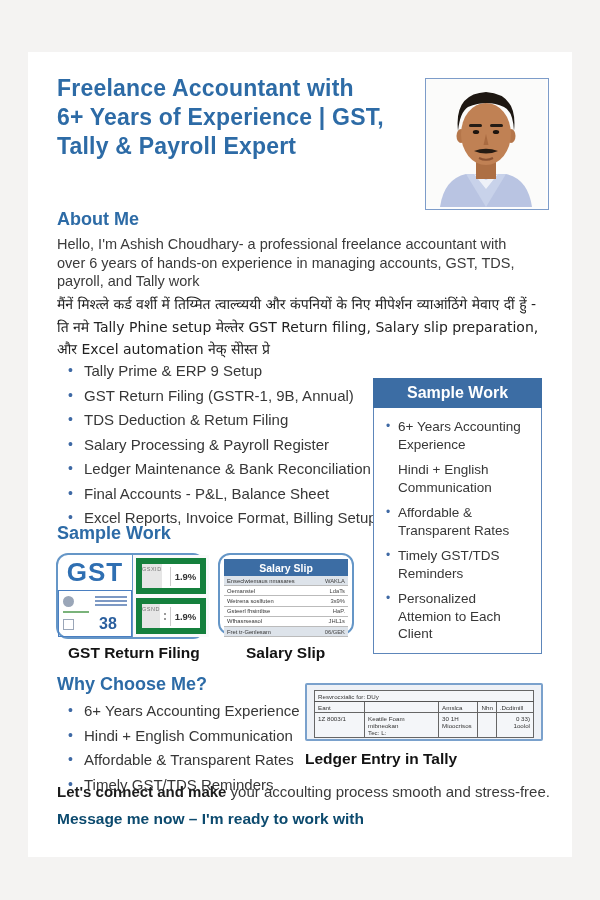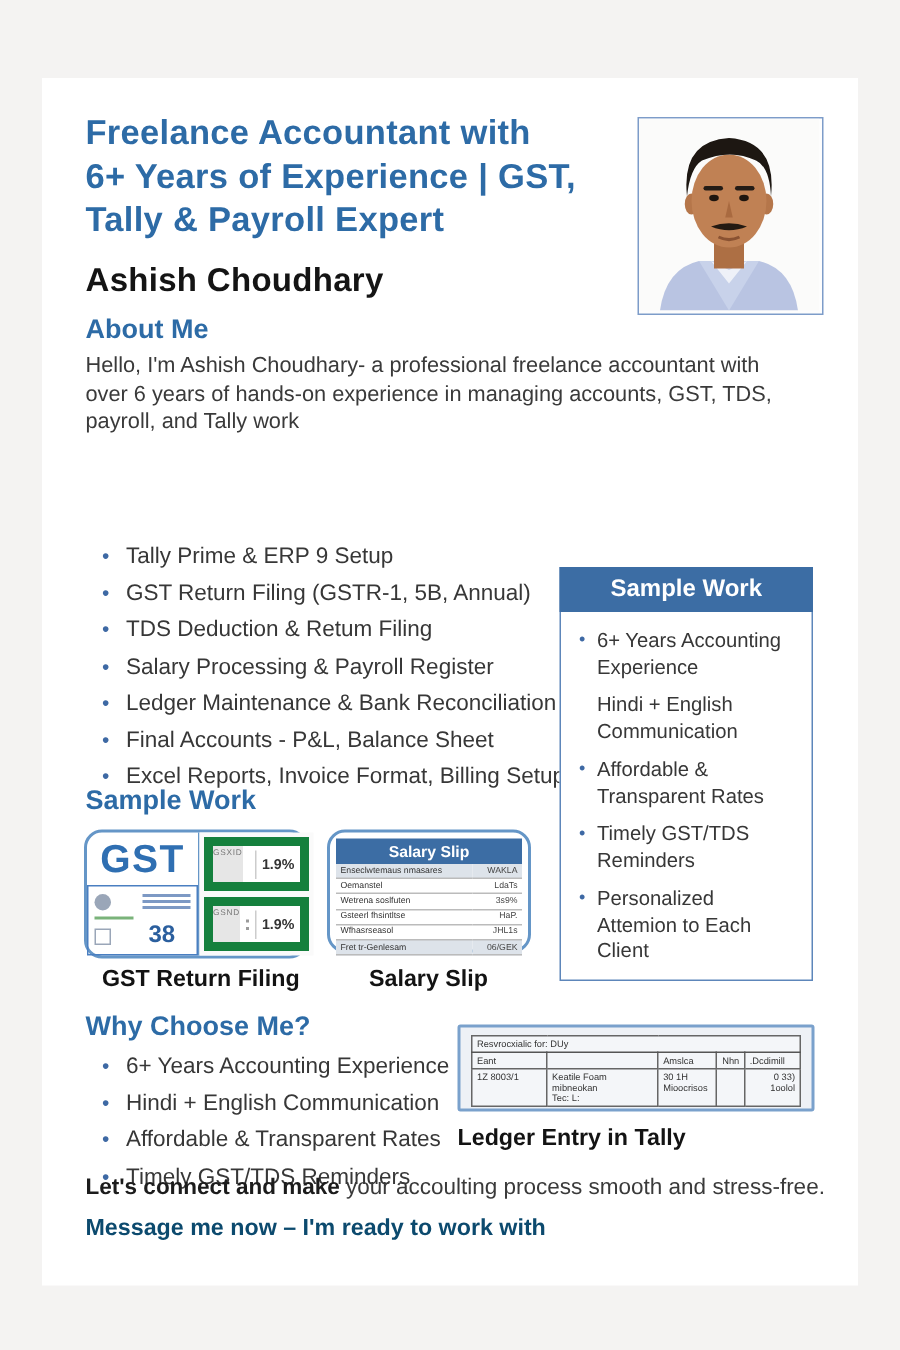--- a/index.html
+++ b/index.html
@@ -149,28 +149,28 @@
       <rect x="43" y="45" width="13" height="3" rx="1.5" fill="#241c16"></rect>
       <rect x="64" y="45" width="13" height="3" rx="1.5" fill="#241c16"></rect>
       <ellipse cx="50" cy="53" rx="3.2" ry="2.1" fill="#1e150f"></ellipse>
       <ellipse cx="70" cy="53" rx="3.2" ry="2.1" fill="#1e150f"></ellipse>
       <path d="M60 55 L57.5 66 L62.5 66 Z" fill="#a96a40"></path>
       <path d="M48 72 Q60 67.5 72 72 Q60 77 48 72 Z" fill="#241a12"></path>
       <path d="M53 79 Q60 82.5 67 79" stroke="#8a5232" stroke-width="2" fill="none"></path>
     </svg>
   </div>
 
-  <div class="name">Ashish Choudhary</div>
 
   <h2 class="sec about-h">About Me</h2>
   <p class="para para-en">Hello, I'm  Ashish Choudhary- a professional freelance accountant with over 6 years of hands-on experience in managing accounts, GST, TDS, payroll, and Tally work</p>
+  <p class="para para-hi">मैंनें मिश्त्ले कर्ड वर्शी में तिय्मित त्वाल्व्ययी और कंपनियों के निए मीपेर्शन व्याआंठिंगे मेवाए दीं हुें - ति नमे Tally Phine setup मेल्तेर GST Return filing, Salary slip preparation, और Excel automation नेक् सेोस्त प्रे</p>
 
   <ul class="skills">
     <li>Tally Prime &amp; ERP 9 Setup</li>
-    <li>GST Return Filing (GSTR-1, 5B, Annual)</li>
+    <li>GST Return Filing (GSTR-1, 9B, Annual)</li>
     <li>TDS Deduction &amp; Retum Filing</li>
     <li>Salary Processing &amp; Payroll Register</li>
     <li>Ledger Maintenance &amp; Bank Reconciliation</li>
     <li>Final Accounts - P&amp;L, Balance Sheet</li>
     <li>Excel Reports, Invoice Format, Billing Setup</li>
   </ul>
 
   <div class="sbox">
     <div class="sbox-h">Sample Work</div>
     <ul>

